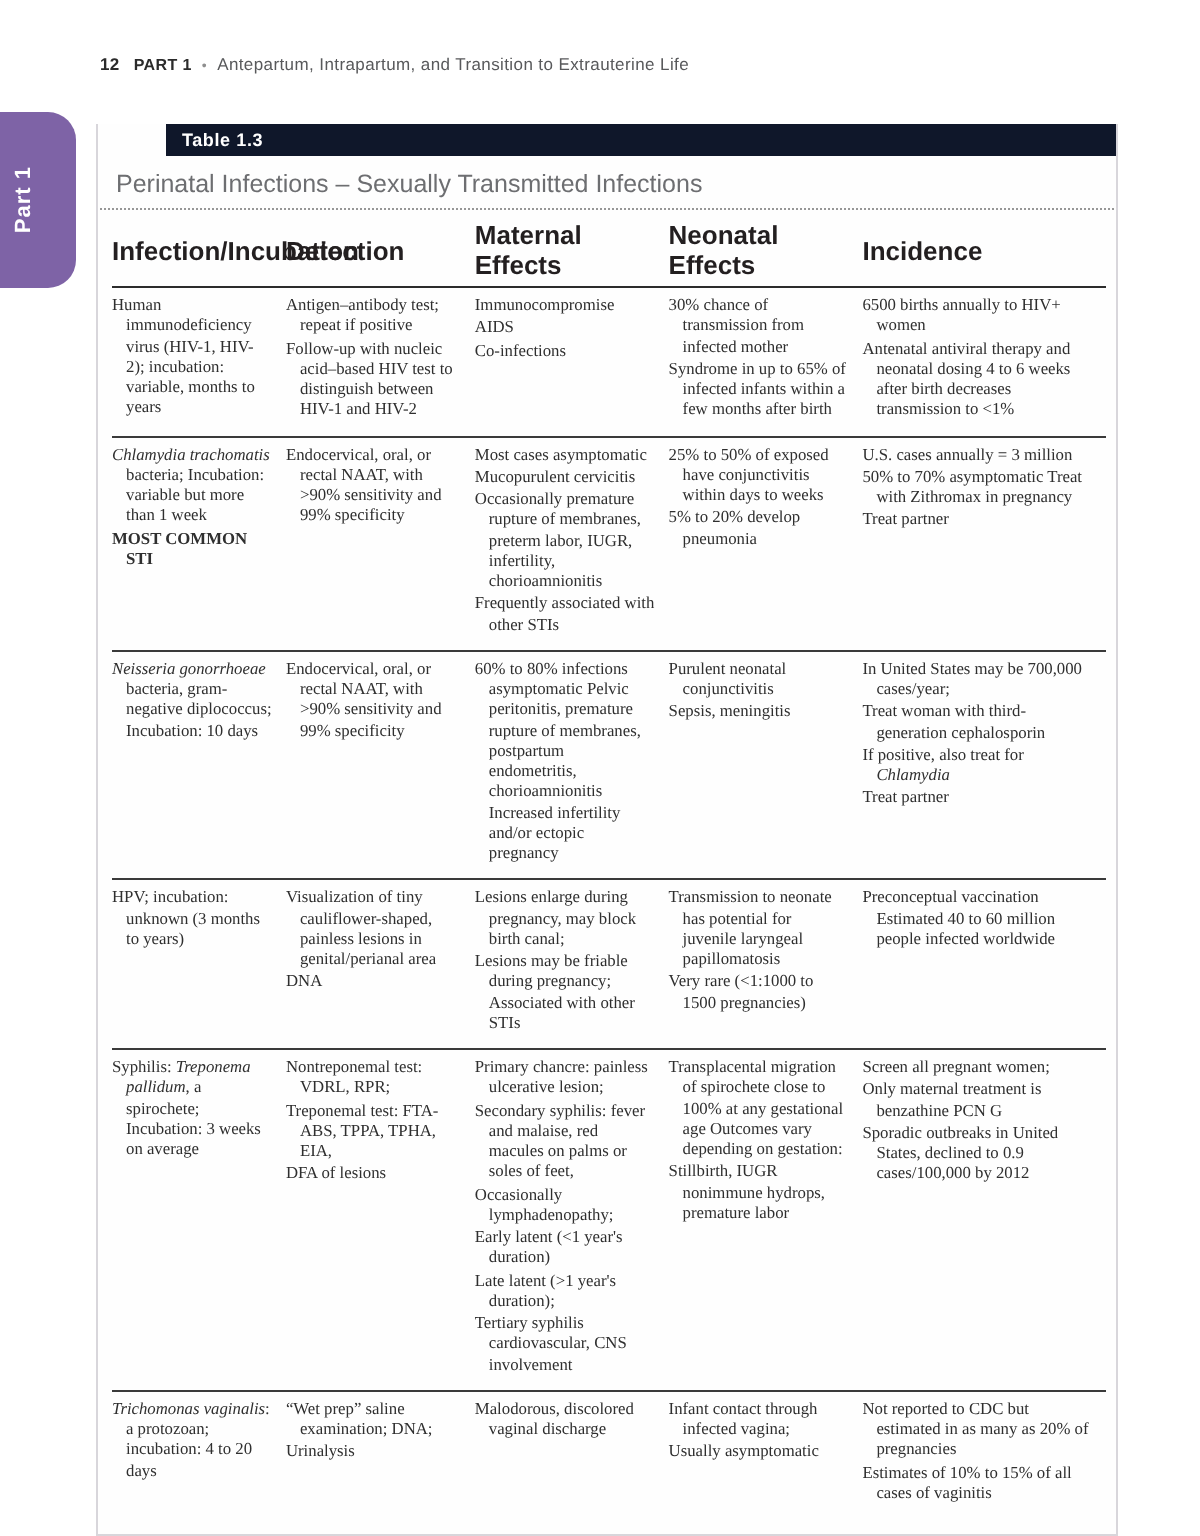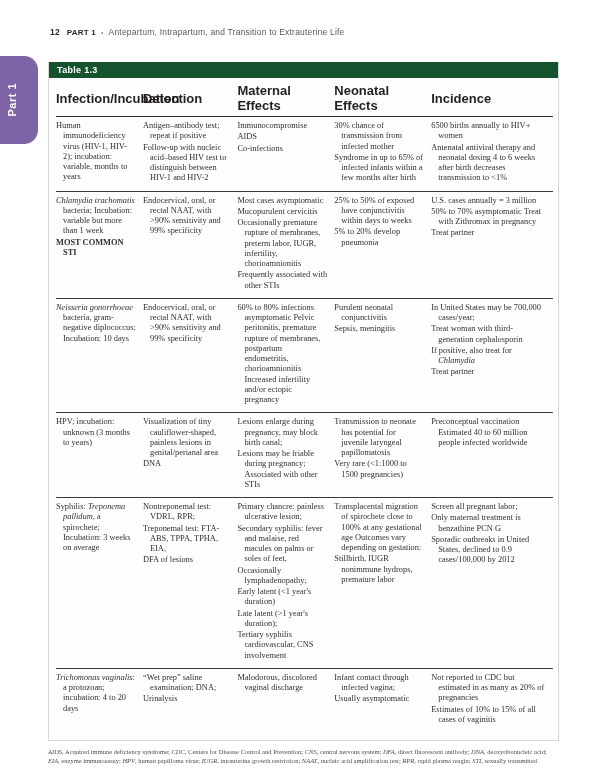--- a/index.html
+++ b/index.html
@@ -64,23 +64,24 @@
 <div class="running-head">
   <span class="pagenum">12</span><span class="partlabel">PART 1</span><span class="bullet">•</span><span>Antepartum, Intrapartum, and Transition to Extrauterine Life</span>
 </div>
 
 <div class="part-tab" id="part-tab" style="background: rgb(126, 99, 166);">
   <span>Part 1</span>
 </div>
 
 <div class="main-col">
   <div class="table-frame">
-    <div class="table-tag-bar" id="tag-bar" style="background: #14532d;">
+    <div class="table-tag-bar" id="tag-bar" style="background: #0f172a; margin-left: 34px;">
       <span>Table 1.3</span>
     </div>
+    <div class="table-title">Perinatal Infections – Sexually Transmitted Infections</div>
     <table>
       <colgroup>
           <col class="c1">
           <col class="c2">
           <col class="c3">
           <col class="c4">
           <col class="c5">
         </colgroup>
       <thead>
           <tr id="col-headers">
@@ -194,21 +195,21 @@
               <div class="para"><span>Occasionally lymphadenopathy;</span></div>
               <div class="para"><span>Early latent (&lt;1 year's duration)</span></div>
               <div class="para"><span>Late latent (&gt;1 year's duration);</span></div>
               <div class="para"><span>Tertiary syphilis cardiovascular, CNS involvement</span></div>
             </td>
             <td>
               <div class="para"><span>Transplacental migration of spirochete close to 100% at any gestational age Outcomes vary depending on gestation:</span></div>
               <div class="para"><span>Stillbirth, IUGR nonimmune hydrops, premature labor</span></div>
             </td>
             <td>
-              <div class="para"><span>Screen all pregnant labor;</span></div>
+              <div class="para"><span>Screen all pregnant women;</span></div>
               <div class="para"><span>Only maternal treatment is benzathine PCN G</span></div>
               <div class="para"><span>Sporadic outbreaks in United States, declined to 0.9 cases/100,000 by 2012</span></div>
             </td>
           </tr>
           <tr>
             <td>
               <div class="para"><span class="s-i">Trichomonas vaginalis</span><span>: a protozoan; incubation: 4 to 20 days</span></div>
             </td>
             <td>
               <div class="para"><span>“Wet prep” saline examination; DNA;</span></div>

